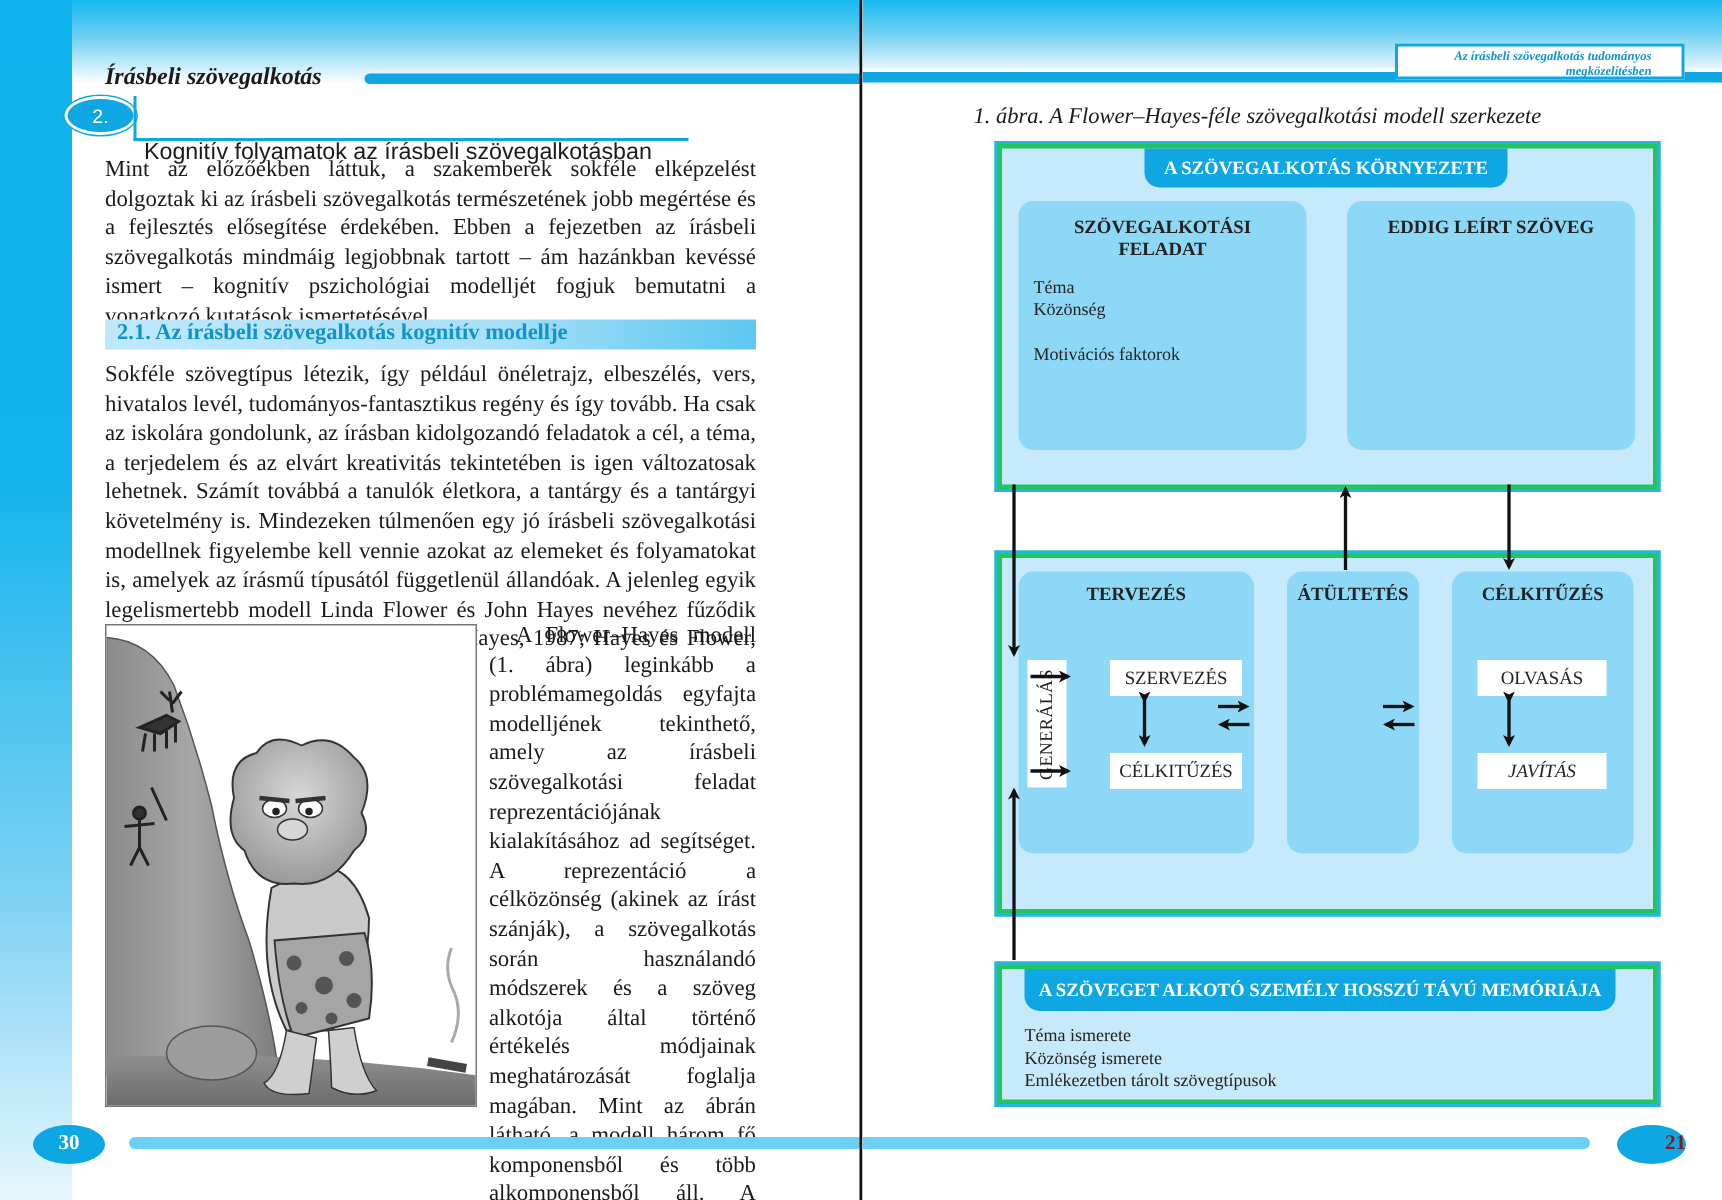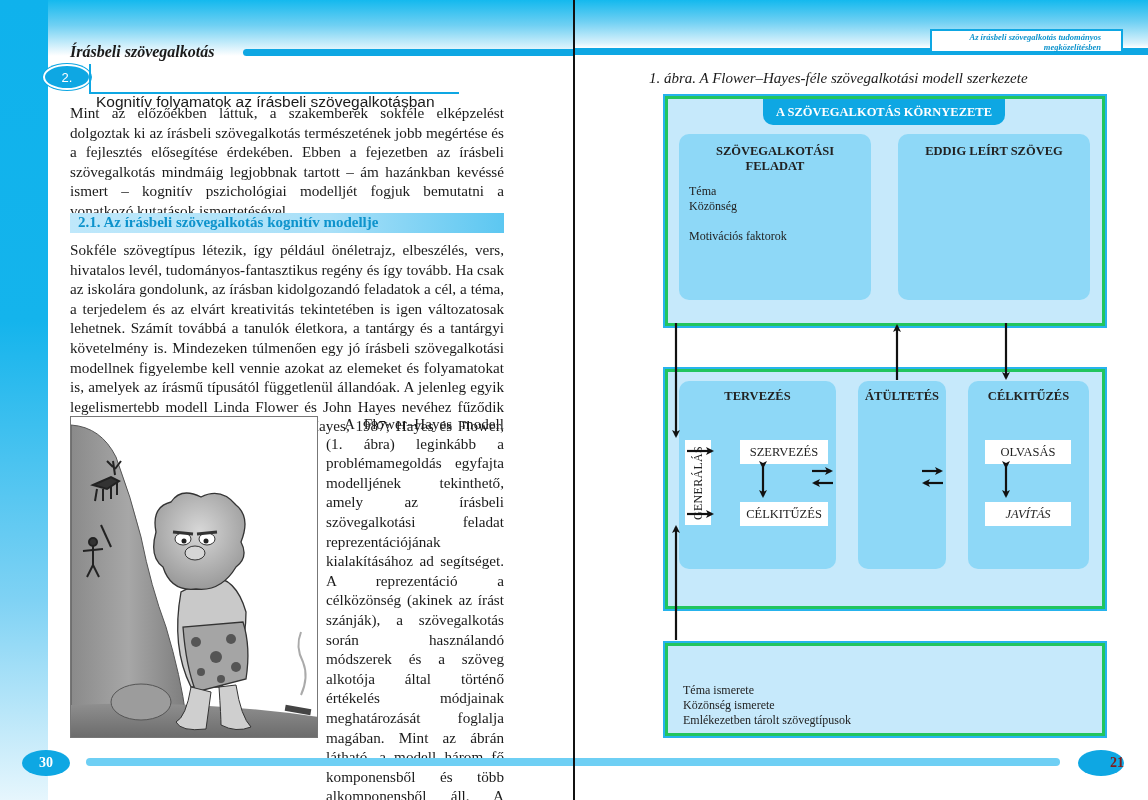--- a/index.html
+++ b/index.html
@@ -224,20 +224,21 @@
         </div>
         <div class="wbox" style="left:75px; top:71px; width:88px; height:24px; line-height:24px;">SZERVEZÉS</div>
         <div class="wbox" style="left:75px; top:133px; width:88px; height:24px; line-height:24px;">CÉLKITŰZÉS</div>
         <div class="wbox" style="left:320px; top:71px; width:86px; height:24px; line-height:24px;">OLVASÁS</div>
         <div class="wbox" style="left:320px; top:133px; width:86px; height:24px; line-height:24px;font-style:italic;">JAVÍTÁS</div>
 
       </div>
 
       <div class="outer" style="left:64px; top:641px; width:444px; height:97px;">
         <div class="inner-bg"></div>
+        <div class="tab tab-top" style="left:18px; top:3px; width:394px; height:28px; line-height:28px;">A SZÖVEGET ALKOTÓ SZEMÉLY HOSSZÚ TÁVÚ MEMÓRIÁJA</div>
         <div class="panel-list" style="left:18px; top:40px;">
           <div>Téma ismerete</div>
           <div>Közönség ismerete</div>
           <div>Emlékezetben tárolt szövegtípusok</div>
         </div>
       </div>
 
       <svg class="arrows">
         <defs>
           <marker id="ah" markerWidth="8" markerHeight="8" refX="6" refY="4" orient="auto" markerUnits="userSpaceOnUse">

